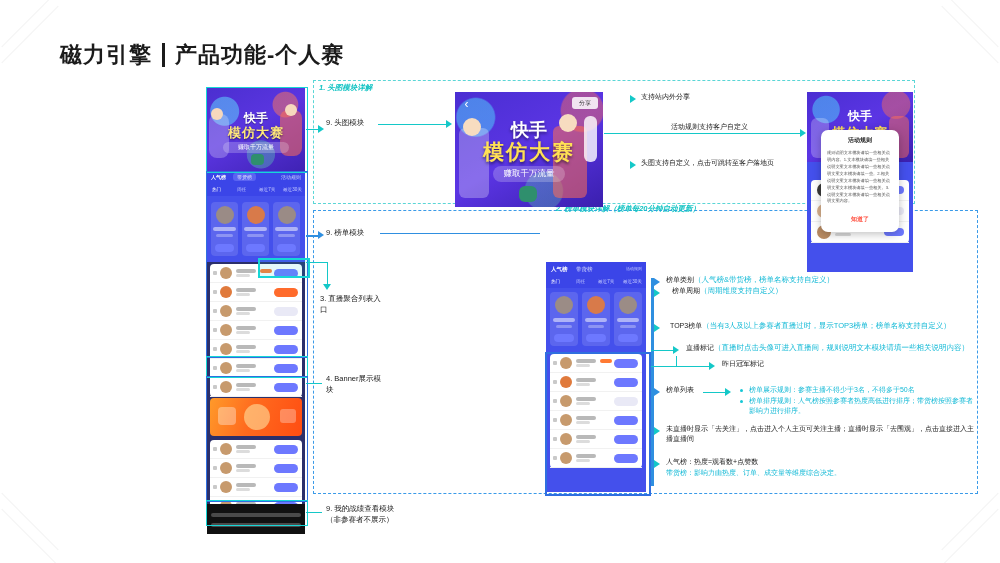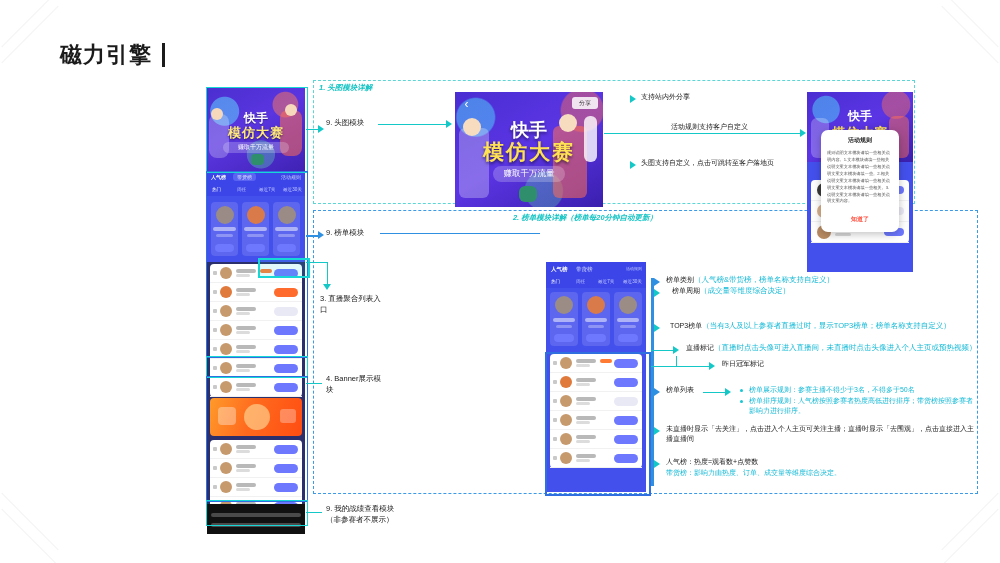--- a/index.html
+++ b/index.html
@@ -153,28 +153,29 @@
     <i style="left:-10px;top:34px;width:80px;transform:rotate(45deg);"></i>
   </div>
   <div class="wm" style="right:0;bottom:0;width:60px;height:60px;">
     <i style="left:-10px;top:18px;width:80px;transform:rotate(-45deg);"></i>
     <i style="left:-10px;top:34px;width:80px;transform:rotate(-45deg);"></i>
   </div>
 
   <div class="title-wrap">
     <span class="title-main">磁力引擎</span>
     <span class="title-bar"></span>
+    <span class="title-sub">产品功能-个人赛</span>
   </div>
 
 
   <div class="dashbox" style="left:313px;top:80px;width:600px;height:122px;"></div>
   <div class="dashbox blue" style="left:313px;top:210px;width:663px;height:282px;"></div>
 
   <div class="lab sec" style="left:319px;top:83px;width:70px;">1. 头图模块详解</div>
-  <div class="lab sec" style="left:470px;top:213px;width:230px;text-align:center;">2. 榜单模块详解（榜单每20分钟自动更新）</div>
+  <div class="lab sec" style="left:470px;top:204px;width:230px;text-align:right;">2. 榜单模块详解（榜单每20分钟自动更新）</div>
 
   <div class="phone1">
     <div class="p1-banner">
       <div class="fig" style="left:2px;top:26px;width:20px;height:44px;background:rgba(255,255,255,.25);border-radius:8px;"></div>
       <div class="fig" style="left:4px;top:20px;width:12px;height:12px;background:#f6d8bd;"></div>
       <div class="fig" style="right:3px;top:22px;width:22px;height:46px;background:rgba(255,110,85,.55);border-radius:8px;"></div>
       <div class="fig" style="right:8px;top:16px;width:12px;height:12px;background:#f6d8bd;"></div>
       <div class="fig" style="left:44px;top:66px;width:13px;height:11px;background:#2f8f6d;border-radius:4px;"></div>
       <div class="bt1">快手</div>
       <div class="bt2">模仿大赛</div>
@@ -488,32 +489,32 @@
 
   <div class="vl blue" style="left:651px;top:278px;height:208px;border-left-width:3px;"></div>
 
   <div class="arrowR blue" style="left:654px;top:278px;"></div>
   <div class="lab ann" style="left:666px;top:275px;width:310px;">
     <span>榜单类别</span><span class="lab cy" style="position:static;">（人气榜&amp;带货榜，榜单名称支持自定义）</span>
   </div>
 
   <div class="arrowR" style="left:654px;top:289px;"></div>
   <div class="lab ann" style="left:672px;top:286px;width:310px;">
-    <span>榜单周期</span><span class="lab cy" style="position:static;">（成交量等维度综合决定）</span>
+    <span>榜单周期</span><span class="lab cy" style="position:static;">（周期维度支持自定义）</span>
   </div>
 
   <div class="arrowR" style="left:654px;top:324px;"></div>
   <div class="lab ann" style="left:670px;top:321px;width:320px;">
     <span>TOP3榜单</span><span class="lab cy" style="position:static;">（当有3人及以上参赛者直播过时，显示TOP3榜单；榜单名称支持自定义）</span>
   </div>
 
   <div class="hl" style="left:651px;top:350px;width:24px;"></div>
   <div class="arrowR" style="left:673px;top:346px;"></div>
   <div class="lab ann" style="left:686px;top:343px;width:300px;">
-    <span>直播标记</span><span class="lab cy" style="position:static;">（直播时点击头像可进入直播间，未直播时点击头像进入个人主页或预热视频）</span>
+    <span>直播标记</span><span class="lab cy" style="position:static;">（直播时点击头像可进入直播间，规则说明文本模块请填一些相关说明内容）</span>
   </div>
 
   <div class="vl" style="left:676px;top:356px;height:10px;"></div>
   <div class="hl" style="left:651px;top:366px;width:60px;"></div>
   <div class="arrowR" style="left:709px;top:362px;"></div>
   <div class="lab ann" style="left:722px;top:359px;width:120px;">昨日冠军标记</div>
 
   <div class="arrowR blue" style="left:654px;top:388px;"></div>
   <div class="lab ann" style="left:666px;top:385px;width:40px;">榜单列表</div>
   <div class="hl" style="left:703px;top:392px;width:24px;"></div>

